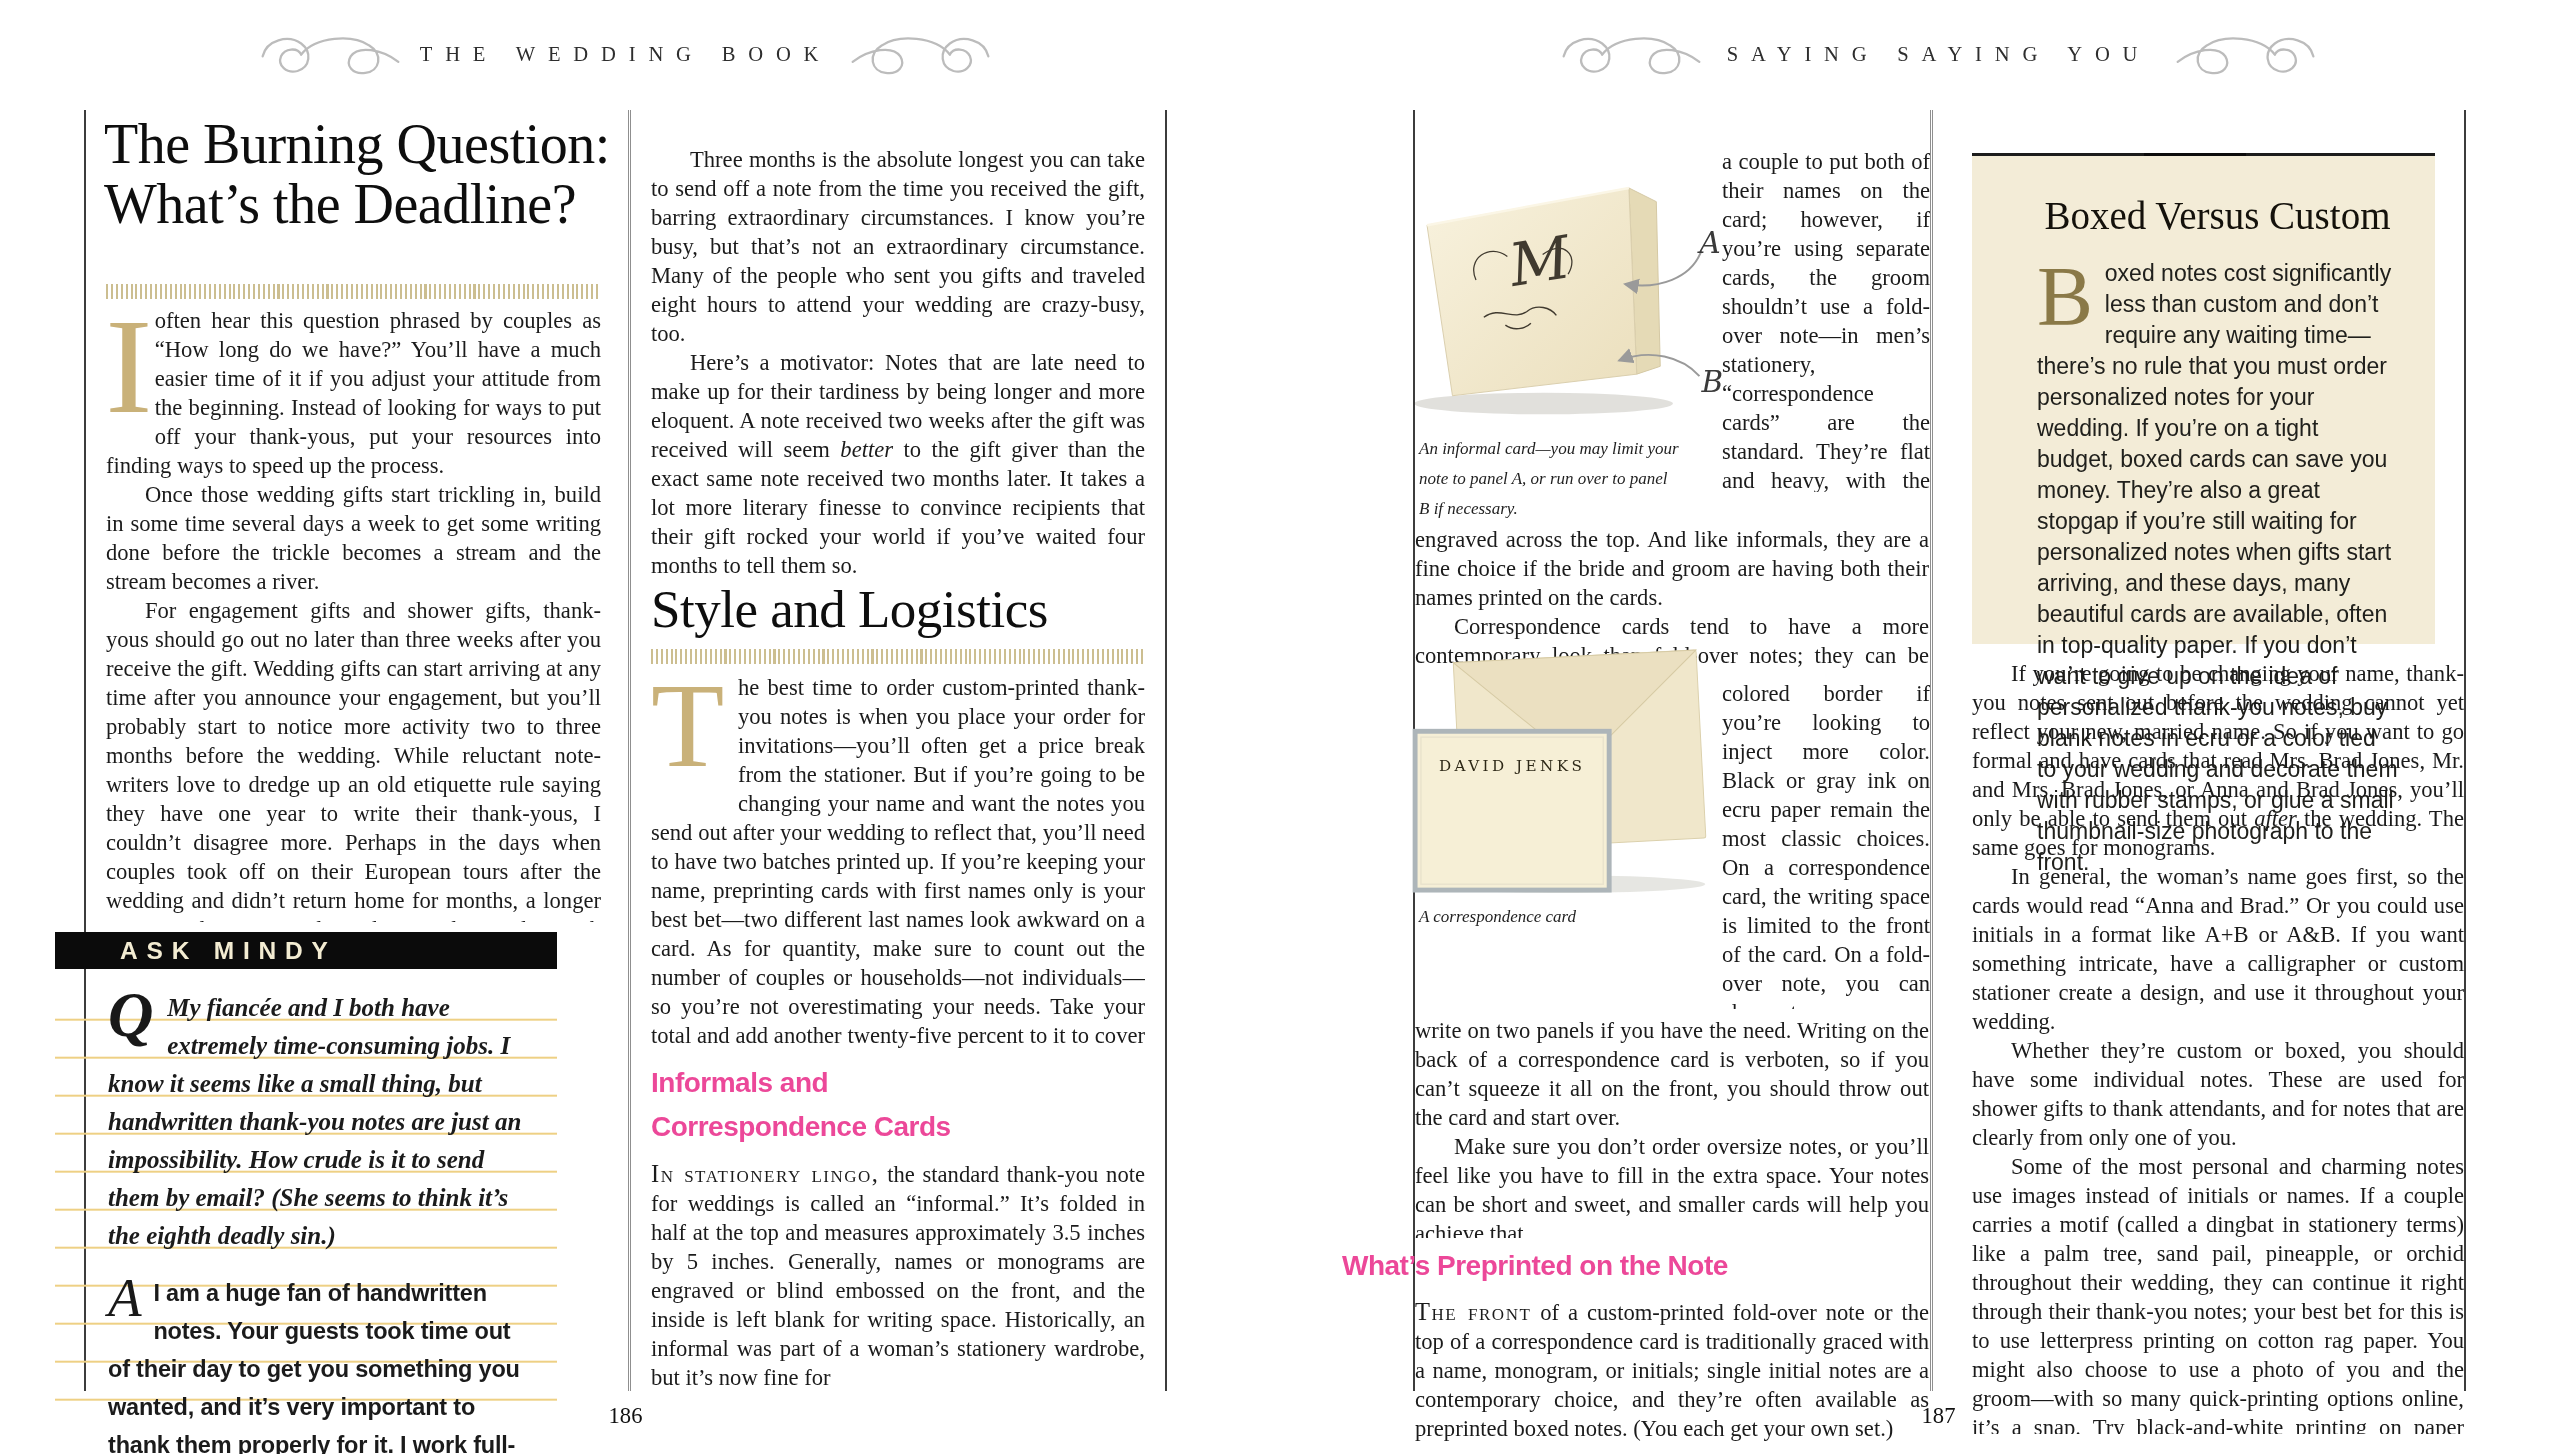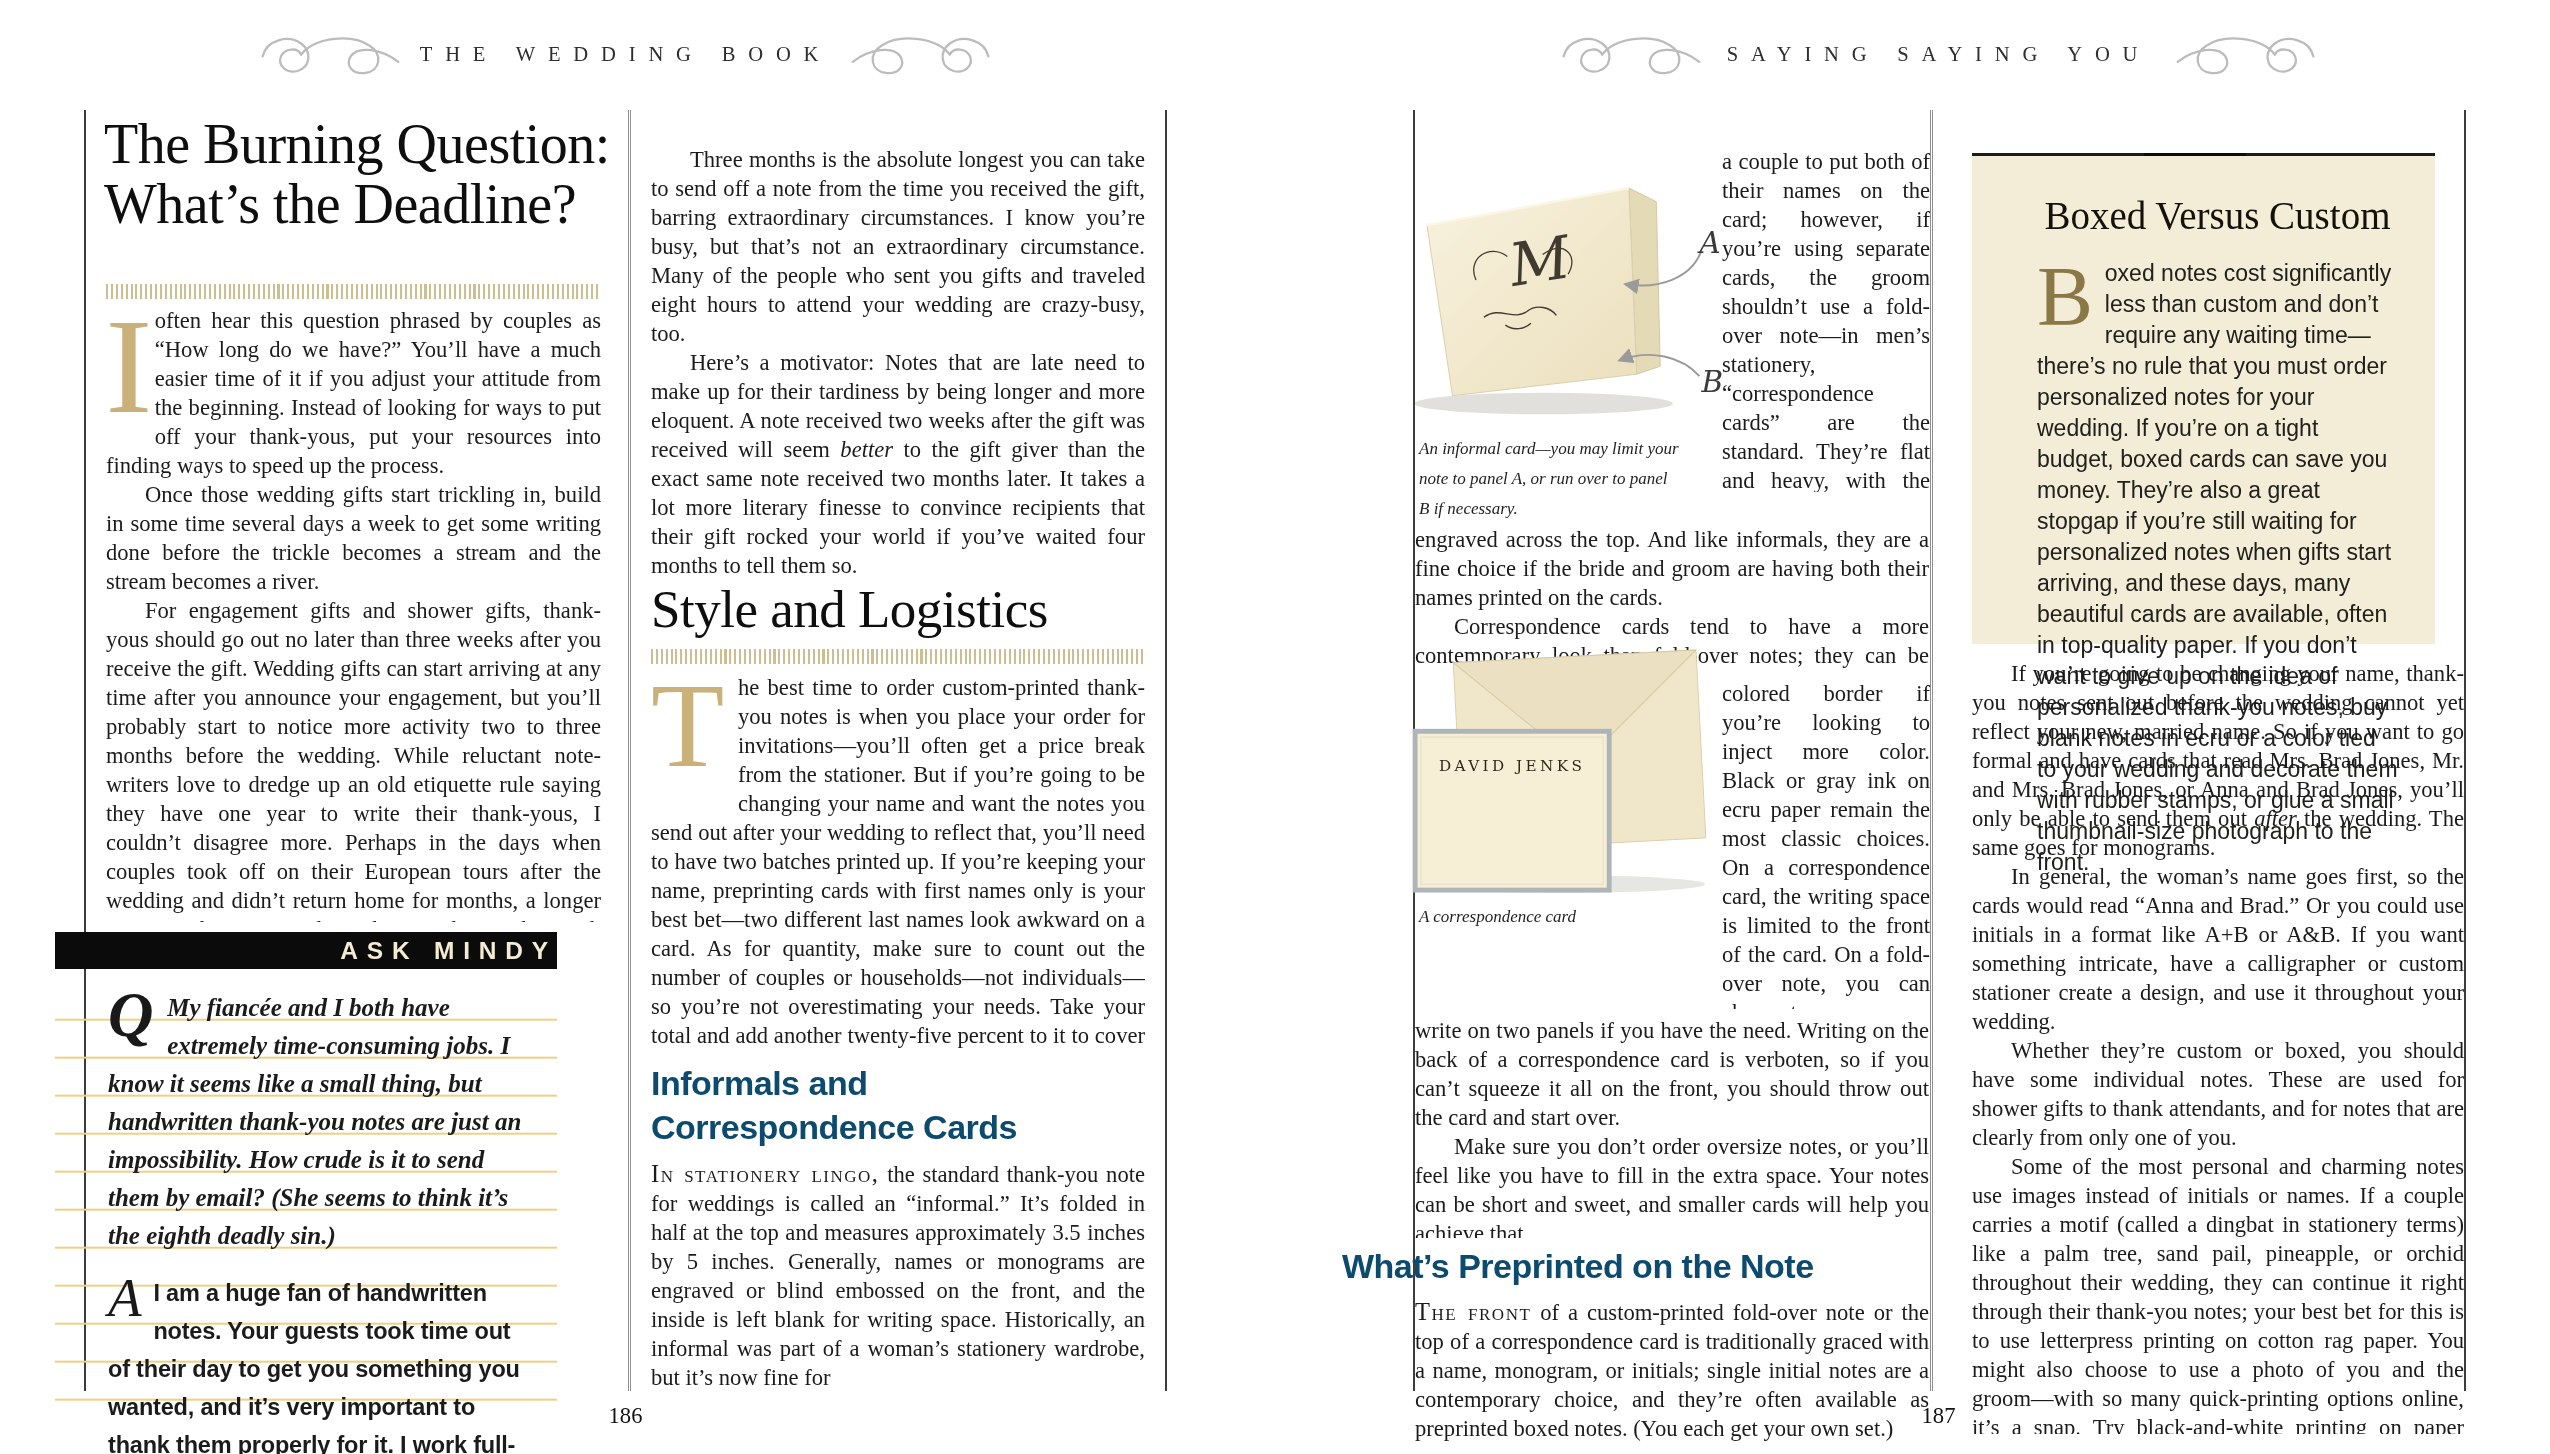--- a/index.html
+++ b/index.html
@@ -17,26 +17,26 @@
   .body p{margin:0;}
   .indent{text-indent:39px;}
   .it{font-style:italic;}
   .sc{font-variant:small-caps;letter-spacing:1.5px;font-size:24.5px;}
   .title{font-size:56px;line-height:60px;color:#0e0e0e;letter-spacing:-0.5px;}
   .h2{font-size:53px;line-height:57px;color:#0e0e0e;letter-spacing:-0.5px;white-space:nowrap;}
   .tan-rule{height:14.7px;background:repeating-linear-gradient(90deg,#ccbe90 0,#ccbe90 2px,transparent 2px,transparent 4.9px);}
   .dropcap{float:left;color:#c9b179;font-family:"Liberation Serif",serif;}
   .dc-i{font-size:135px;line-height:110px;width:33px;height:116px;margin:5.9px 15.7px 0 0;transform:scaleX(1.05);}
   .dc-t{font-size:120px;line-height:94px;margin:5.9px 13.7px 0 0;height:114px;}
-  .subhead{font-family:"Liberation Sans",sans-serif;font-weight:bold;font-size:34px;line-height:44px;
-           color:#0c4a6e;letter-spacing:-0.5px;}
+  .subhead{font-family:"Liberation Sans",sans-serif;font-weight:bold;font-size:28px;line-height:44px;
+           color:#ec4899;letter-spacing:-0.5px;}
   .caption{font-style:italic;font-size:17px;line-height:30px;color:#1f1f1f;}
   
   .banner{background:#0b0b0b;color:#f3ecd2;font-family:"Liberation Sans",sans-serif;font-weight:bold;
-          font-size:24.5px;line-height:37px;letter-spacing:8.8px;padding-left:82px;box-sizing:border-box;text-align:right;}
+          font-size:24.5px;line-height:37px;letter-spacing:8.8px;padding-left:65px;box-sizing:border-box;}
   .qa{background:repeating-linear-gradient(to bottom,transparent 0,transparent 36px,#eed084 36px,#eed084 38px);
       background-position:0 13.7px;box-sizing:border-box;padding:19.6px 33px 0 53px;}
   .q-text{font-style:italic;font-weight:bold;font-size:25px;line-height:38px;text-align:left;}
   .q-glyph{float:left;font-style:italic;font-size:63px;line-height:49px;margin:2px 13.7px 0 0;color:#191919;}
   .a-block{margin-top:19.6px;}
   .a-glyph{float:left;font-style:italic;font-size:55px;line-height:43px;margin:2px 11.8px 0 0;color:#191919;}
   .a-text{font-family:"Liberation Sans",sans-serif;font-weight:bold;font-size:23.5px;line-height:38px;letter-spacing:-0.2px;}
   
   .box{background:#f3ecd7;box-sizing:border-box;}
   .box-title{font-size:39px;color:#14110b;text-align:center;margin-top:37px;}

